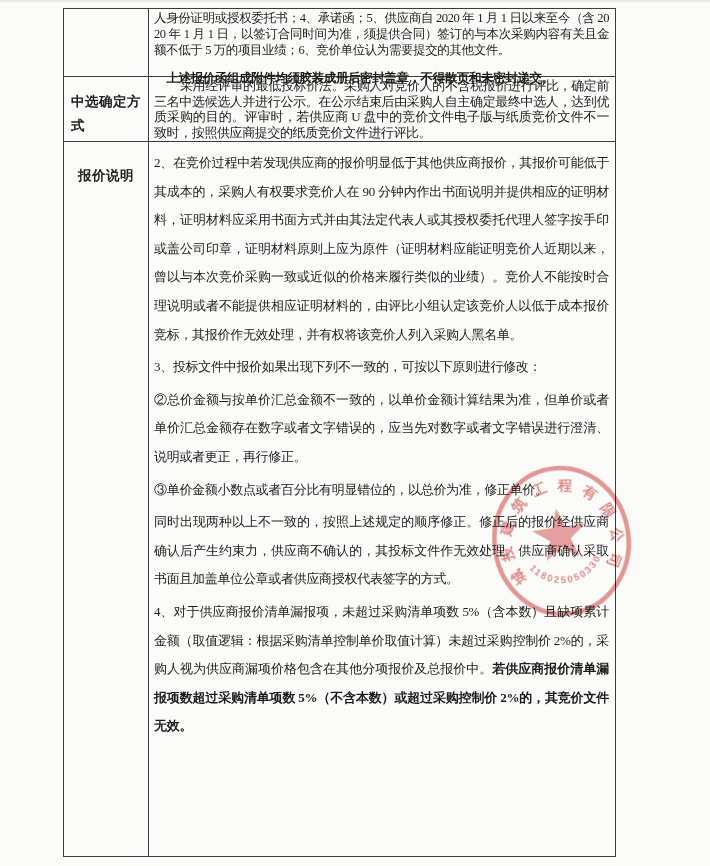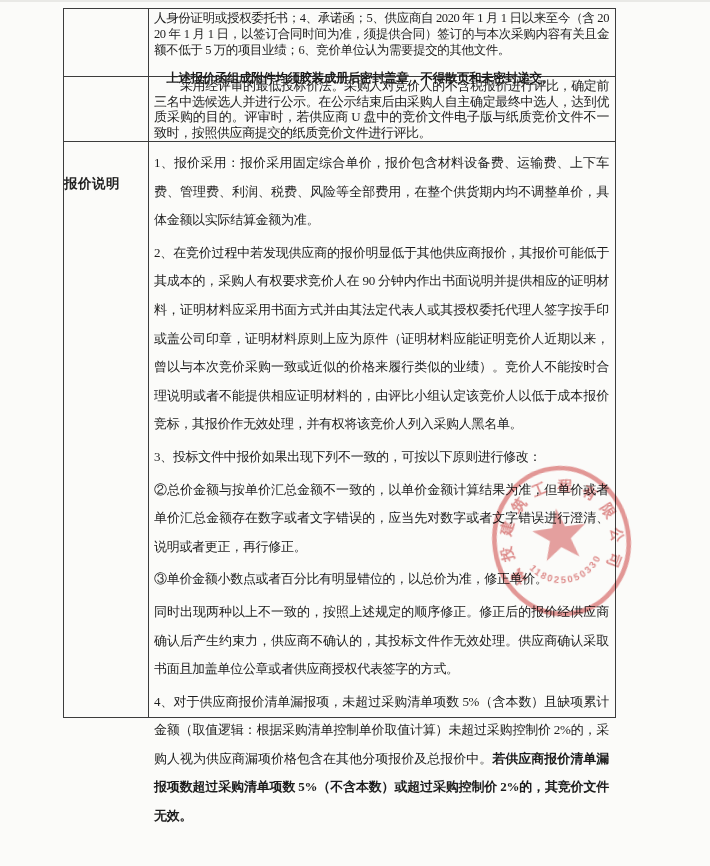--- a/index.html
+++ b/index.html
@@ -11,41 +11,41 @@
     color: #1e1e1e;
     overflow: hidden;
   }
   .scan-edge {
     position: absolute; top: 0; left: 0; right: 0; height: 2px;
     background: #e9e9e6;
   }
   .doc-table {
     position: absolute;
     left: 63px; top: 8px;
-    width: 553px; height: 710px;
+    width: 553px; height: 849px;
     border: 1.6px solid #3c3c3c;
     background: transparent;
     text-decoration: underline;
   }
   .v-divider {
     position: absolute; top: 0; bottom: 0; left: 84px; width: 1.2px;
     background: #3c3c3c;
   }
   .h-divider { position: absolute; left: 0; right: 0; height: 1.2px; background: #3c3c3c; }
   .h-div-1 { top: 67px; }
   .h-div-2 { top: 132px; }
 
   .label-cell {
     position: absolute; left: 0; width: 84px;
     font-weight: bold; font-size: 13.5px;
     letter-spacing: 0.5px; line-height: 24px;
     color: #222;
   }
   .label-selection { top: 75px; padding: 6px 5px 0 7px; }
-  .label-quotation { top: 152px; padding-top: 11px; }
+  .label-quotation { top: 144px; text-align: center; padding-top: 11px; }
 
   .content-cell {
     position: absolute; left: 85px; right: 0;
     padding: 0 6px 0 5px;
     text-align: justify;
     word-break: break-all;
     color: #1c1c1c;
   }
   .cell-attachment {
     top: 1px; height: 65px;
@@ -89,27 +89,27 @@
 <div class="doc-table">
   <div class="v-divider"></div>
   <div class="h-divider h-div-1"></div>
   <div class="h-divider h-div-2"></div>
 
   <div class="content-cell cell-attachment">
     <p class="para">人身份证明或授权委托书；4、承诺函；5、供应商自 2020 年 1 月 1 日以来至今（含 2020 年 1 月 1 日，以签订合同时间为准，须提供合同）签订的与本次采购内容有关且金额不低于 5 万的项目业绩；6、竞价单位认为需要提交的其他文件。</p>
     <p class="para sealed-note">上述报价函组成附件均须胶装成册后密封盖章，不得散页和未密封递交。</p>
   </div>
 
+  <div class="label-cell label-selection">中选确定方式</div>
   <div class="content-cell cell-selection">
     <p class="para">采用经评审的最低投标价法。采购人对竞价人的不含税报价进行评比，确定前三名中选候选人并进行公示。在公示结束后由采购人自主确定最终中选人，达到优质采购的目的。评审时，若供应商 U 盘中的竞价文件电子版与纸质竞价文件不一致时，按照供应商提交的纸质竞价文件进行评比。</p>
   </div>
 
   <div class="label-cell label-quotation">报价说明</div>
   <div class="content-cell cell-quotation">
-    <p class="para">1、报价采用：报价采用固定综合单价，报价包含材料设备费、运输费、上下车费、管理费、利润、税费、风险等全部费用，在整个供货期内均不调整单价，具体金额以实际结算金额为准。</p>
     <p class="para">2、在竞价过程中若发现供应商的报价明显低于其他供应商报价，其报价可能低于其成本的，采购人有权要求竞价人在 90 分钟内作出书面说明并提供相应的证明材料，证明材料应采用书面方式并由其法定代表人或其授权委托代理人签字按手印或盖公司印章，证明材料原则上应为原件（证明材料应能证明竞价人近期以来，曾以与本次竞价采购一致或近似的价格来履行类似的业绩）。竞价人不能按时合理说明或者不能提供相应证明材料的，由评比小组认定该竞价人以低于成本报价竞标，其报价作无效处理，并有权将该竞价人列入采购人黑名单。</p>
     <p class="para">3、投标文件中报价如果出现下列不一致的，可按以下原则进行修改：</p>
     <p class="para">②总价金额与按单价汇总金额不一致的，以单价金额计算结果为准，但单价或者单价汇总金额存在数字或者文字错误的，应当先对数字或者文字错误进行澄清、说明或者更正，再行修正。</p>
     <p class="para">③单价金额小数点或者百分比有明显错位的，以总价为准，修正单价。</p>
     <p class="para">同时出现两种以上不一致的，按照上述规定的顺序修正。修正后的报价经供应商确认后产生约束力，供应商不确认的，其投标文件作无效处理。供应商确认采取书面且加盖单位公章或者供应商授权代表签字的方式。</p>
     <p class="para"><span>4、对于供应商报价清单漏报项，未超过采购清单项数 5%（含本数）且缺项累计金额（取值逻辑：根据采购清单控制单价取值计算）未超过采购控制价 2%的，采购人视为供应商漏项价格包含在其他分项报价及总报价中。</span><span class="bold">若供应商报价清单漏报项数超过采购清单项数 5%（不含本数）或超过采购控制价 2%的，其竞价文件无效。</span></p>
   </div>
 </div>
 
 <svg class="stamp" viewBox="0 0 180 200">

